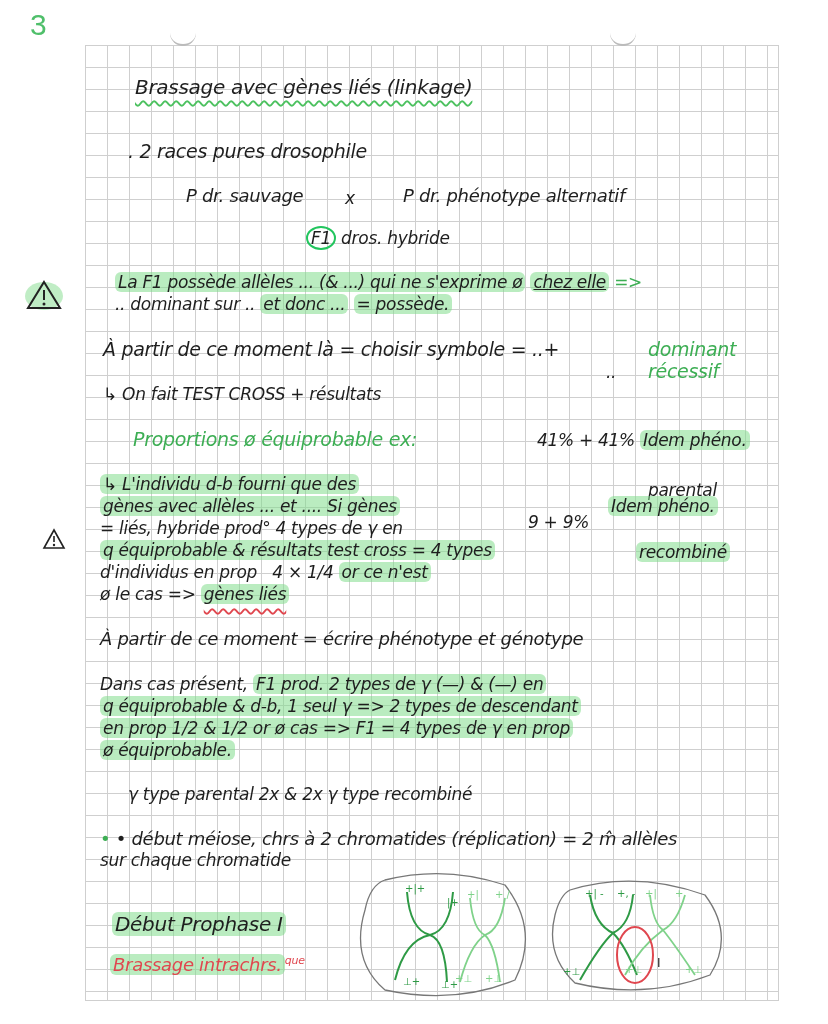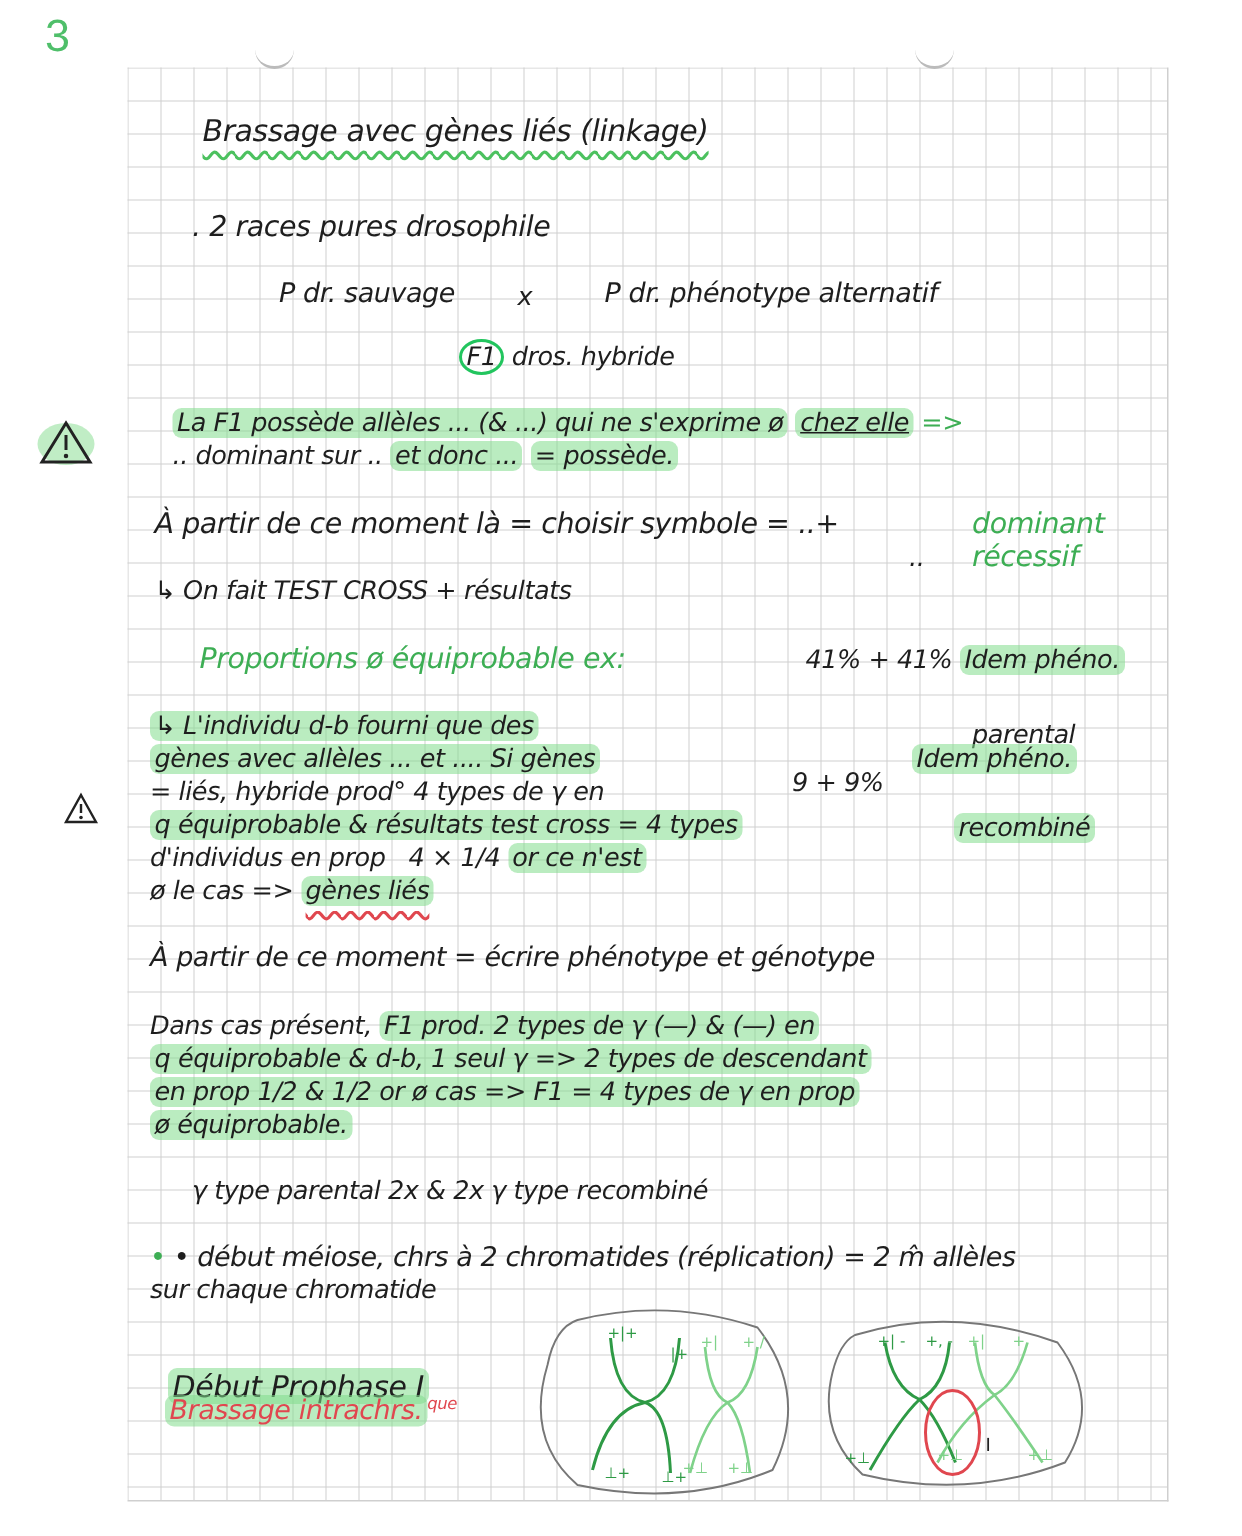--- a/index.html
+++ b/index.html
@@ -123,21 +123,21 @@
 
 <div class="t" style="left:128px; top:784px;">γ type parental 2x    &amp;  2x γ type recombiné</div>
 
 <div class="t" style="left:100px; top:828px; font-size:18px;">
   <span class="green" style="font-style:normal;">•</span>
   <span>• début méiose, chrs à 2 chromatides (réplication) = 2 m̂ allèles</span>
 </div>
 <div class="t" style="left:100px; top:850px;">sur chaque chromatide</div>
 
 <div class="t" style="left:112px; top:912px; font-size:20px;"><span class="hl">Début Prophase I</span></div>
-<div class="t red" style="left:110px; top:929px; font-size:18px;">
+<div class="t red" style="left:110px; top:954px; font-size:18px;">
   <span class="hl">Brassage intrachrs.</span><sup style="font-size:11px;">que</sup>
 </div>
 
 <svg class="diagram" style="left:355px; top:870px;" width="180" height="130" viewBox="0 0 180 130">
   <path d="M30 10 Q90 -5 150 15 Q185 60 160 110 Q100 135 30 120 Q-5 90 10 40 Q15 15 30 10 Z" fill="none" stroke="#777" stroke-width="1.3"></path>
   <g stroke="#2e9a45" stroke-width="2" fill="none">
     <path d="M52 22 Q55 60 75 65 Q95 60 98 22"></path>
     <path d="M40 110 Q50 70 75 65 Q90 70 92 112"></path>
   </g>
   <g stroke="#7fd28a" stroke-width="1.8" fill="none">

